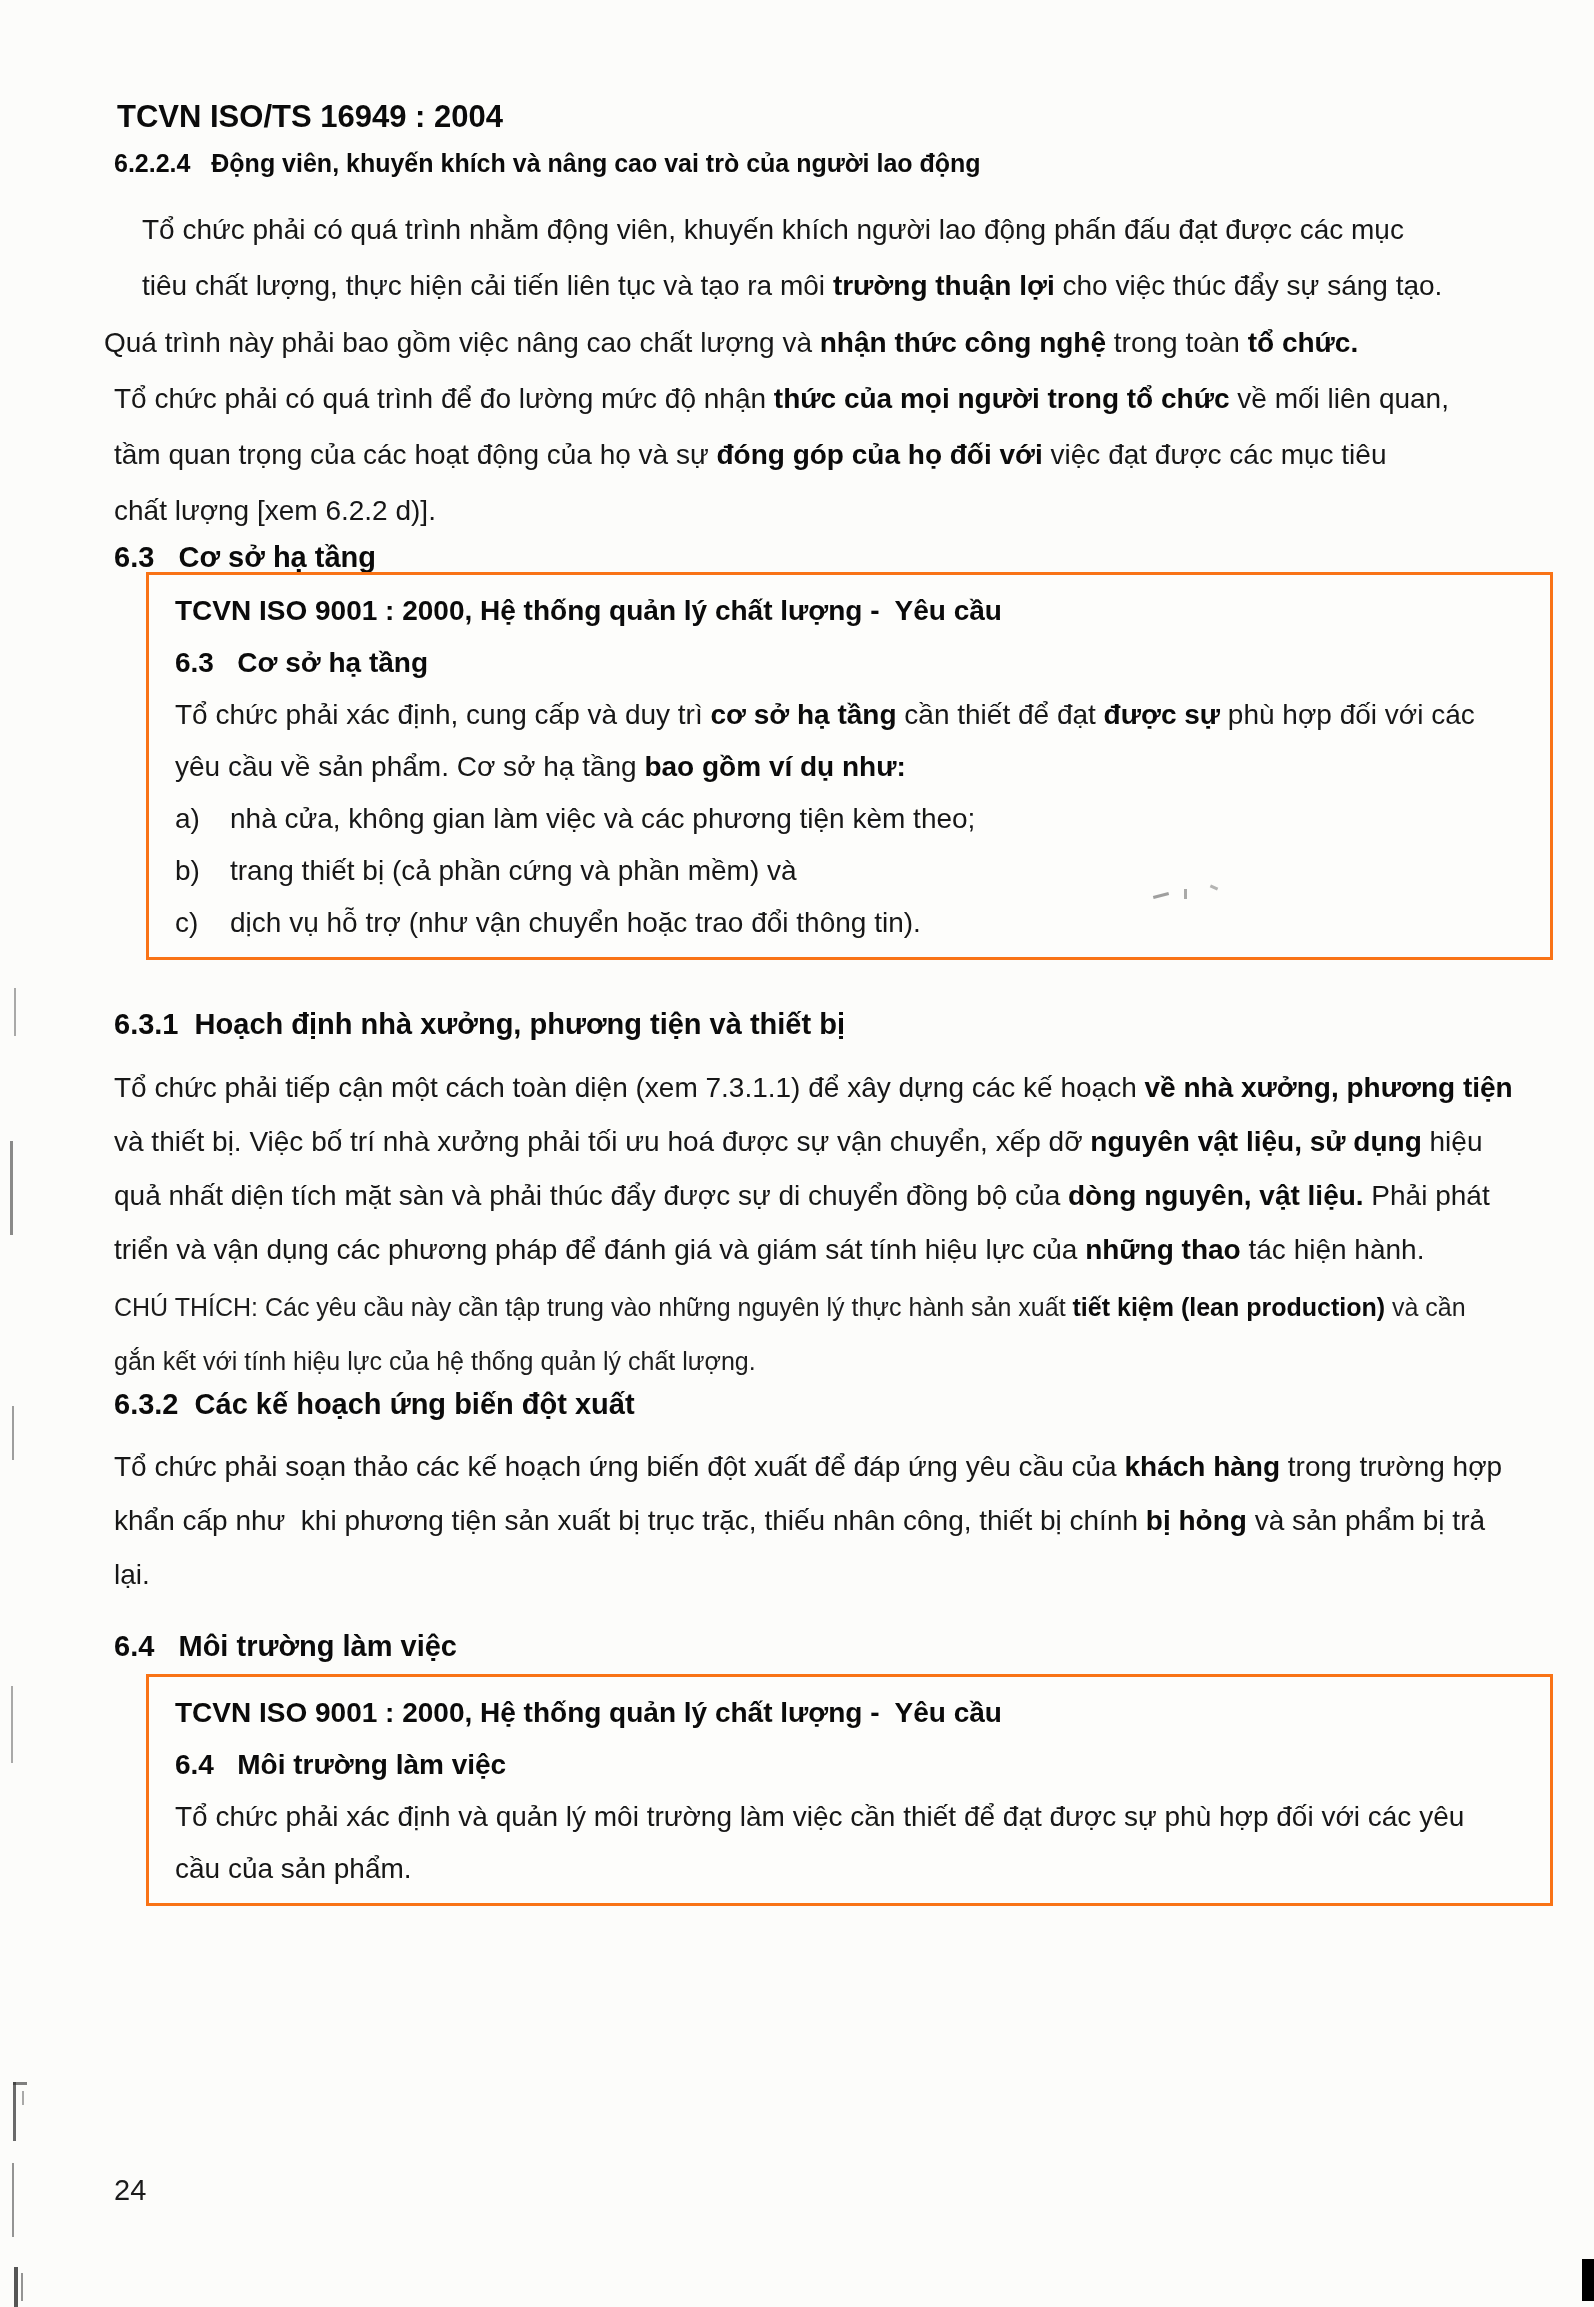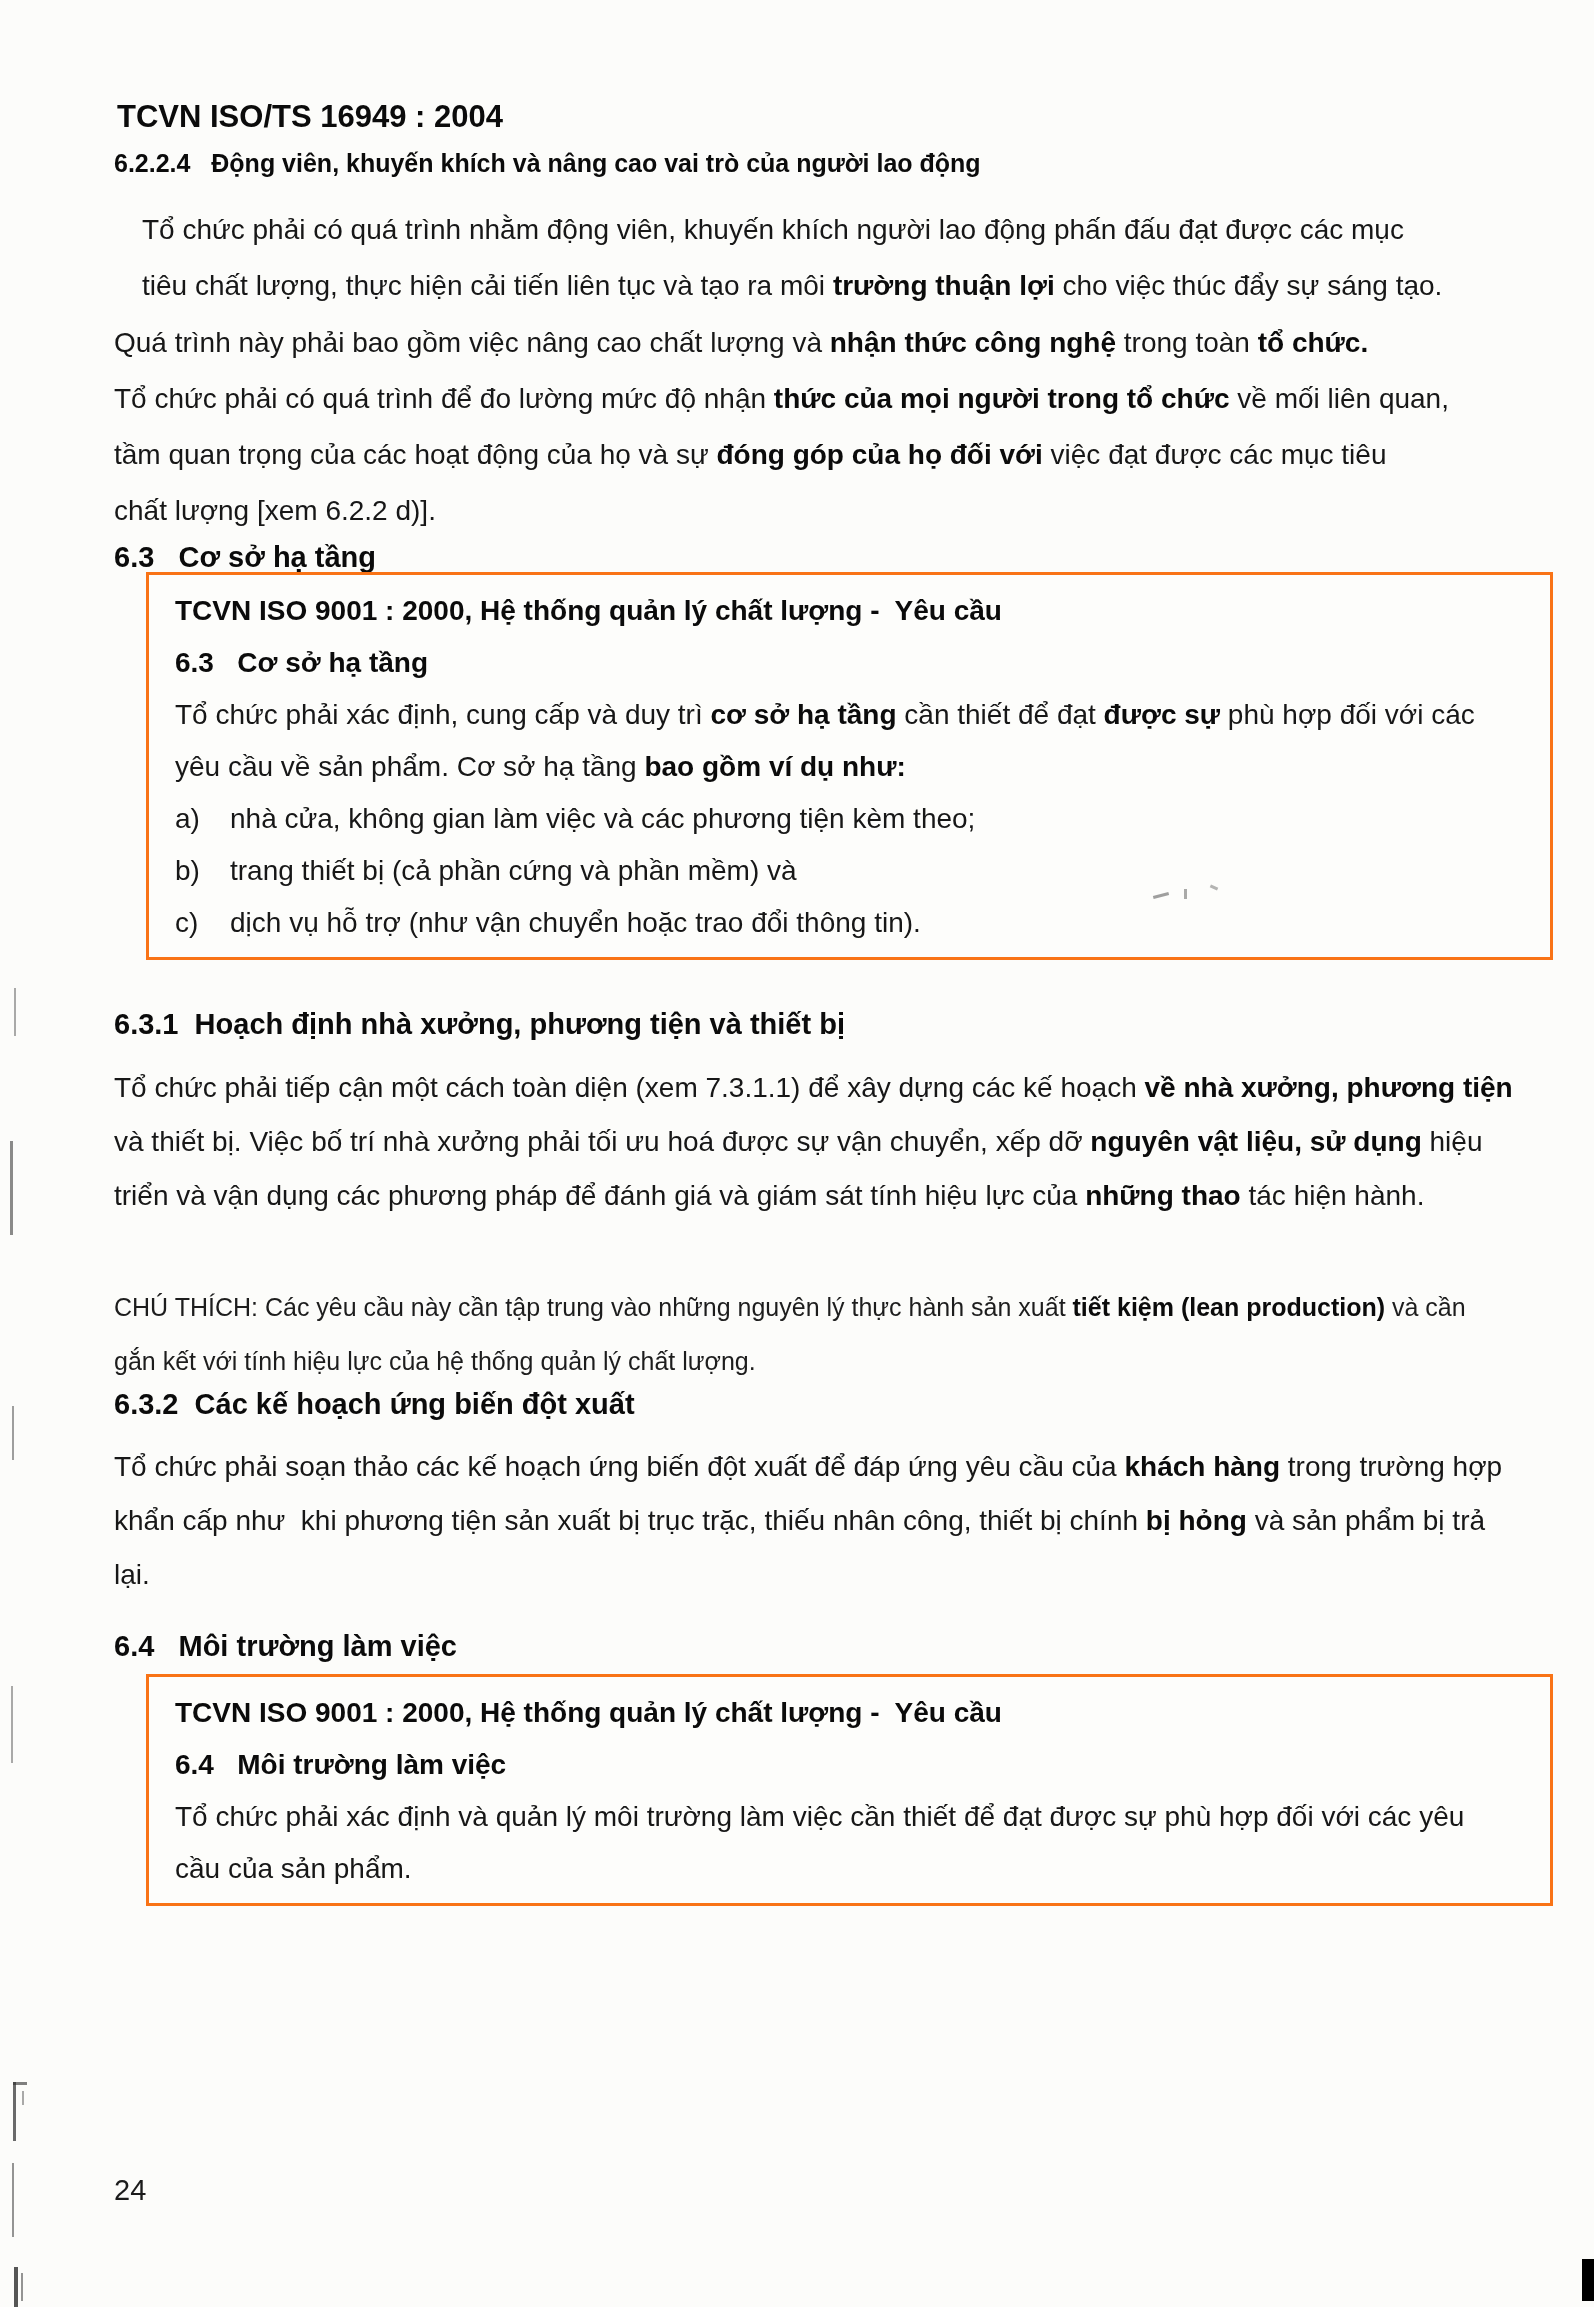--- a/index.html
+++ b/index.html
@@ -25,21 +25,21 @@
     padding:10px 0 8px 26px;
     box-sizing:border-box;
     background:#fdfdfb;
   }
   .quote-box .line, .quote-box .h-line{line-height:52px;}
   .list-row{display:flex;line-height:52px;}
   .list-label{width:55px;flex:0 0 55px;}
   #blk-header{top:73px;left:117px;font-size:31px;line-height:40px;margin-top:24px;}
   #blk-h6224{top:149px;left:114px;font-size:25px;}
   #blk-p1{top:202px;left:114px;line-height:56px;margin-left:28px;}
-  #blk-p2{top:315px;left:114px;line-height:56px;}
+  #blk-p2{top:315px;left:104px;line-height:56px;}
   #blk-p3{top:371px;left:114px;line-height:56px;}
   #blk-h63{top:541px;left:114px;font-size:29px;}
   #box1{top:572px;}
   #blk-h631{top:1008px;left:114px;font-size:29px;}
   #blk-p631{top:1061px;left:114px;line-height:54px;}
   #blk-note{top:1280px;left:114px;line-height:54px;}
   #blk-h632{top:1388px;left:114px;font-size:29px;}
   #blk-p632{top:1440px;left:114px;line-height:54px;}
   #blk-h64{top:1630px;left:114px;font-size:29px;}
   #box2{top:1674px;}
@@ -87,20 +87,21 @@
     <div class="list-row">
       <span class="list-label pre">c)</span>
       <span class="pre">dịch vụ hỗ trợ (như vận chuyển hoặc trao đổi thông tin).</span>
     </div>
   </div>
 
   <div id="blk-h631" class="abs h pre">6.3.1  Hoạch định nhà xưởng, phương tiện và thiết bị</div>
   <div id="blk-p631" class="abs para">
       <div class="line"><span>Tổ chức phải tiếp cận một cách toàn diện (xem 7.3.1.1) để xây dựng các kế hoạch </span><span class="b">về nhà xưởng, phương tiện</span></div>
       <div class="line"><span>và thiết bị. Việc bố trí nhà xưởng phải tối ưu hoá được sự vận chuyển, xếp dỡ </span><span class="b">nguyên vật liệu, sử dụng</span><span> hiệu</span></div>
+      <div class="line"><span>quả nhất diện tích mặt sàn và phải thúc đẩy được sự di chuyển đồng bộ của </span><span class="b">dòng nguyên, vật liệu.</span><span> Phải phát</span></div>
       <div class="line"><span>triển và vận dụng các phương pháp để đánh giá và giám sát tính hiệu lực của </span><span class="b">những thao</span><span> tác hiện hành.</span></div>
     </div>
   <div id="blk-note" class="abs para note">
       <div class="line"><span>CHÚ THÍCH: Các yêu cầu này cần tập trung vào những nguyên lý thực hành sản xuất </span><span class="b">tiết kiệm (lean production)</span><span> và cần</span></div>
       <div class="line"><span>gắn kết với tính hiệu lực của hệ thống quản lý chất lượng.</span></div>
     </div>
 
   <div id="blk-h632" class="abs h pre">6.3.2  Các kế hoạch ứng biến đột xuất</div>
   <div id="blk-p632" class="abs para">
       <div class="line"><span>Tổ chức phải soạn thảo các kế hoạch ứng biến đột xuất để đáp ứng yêu cầu của </span><span class="b">khách hàng</span><span> trong trường hợp</span></div>

